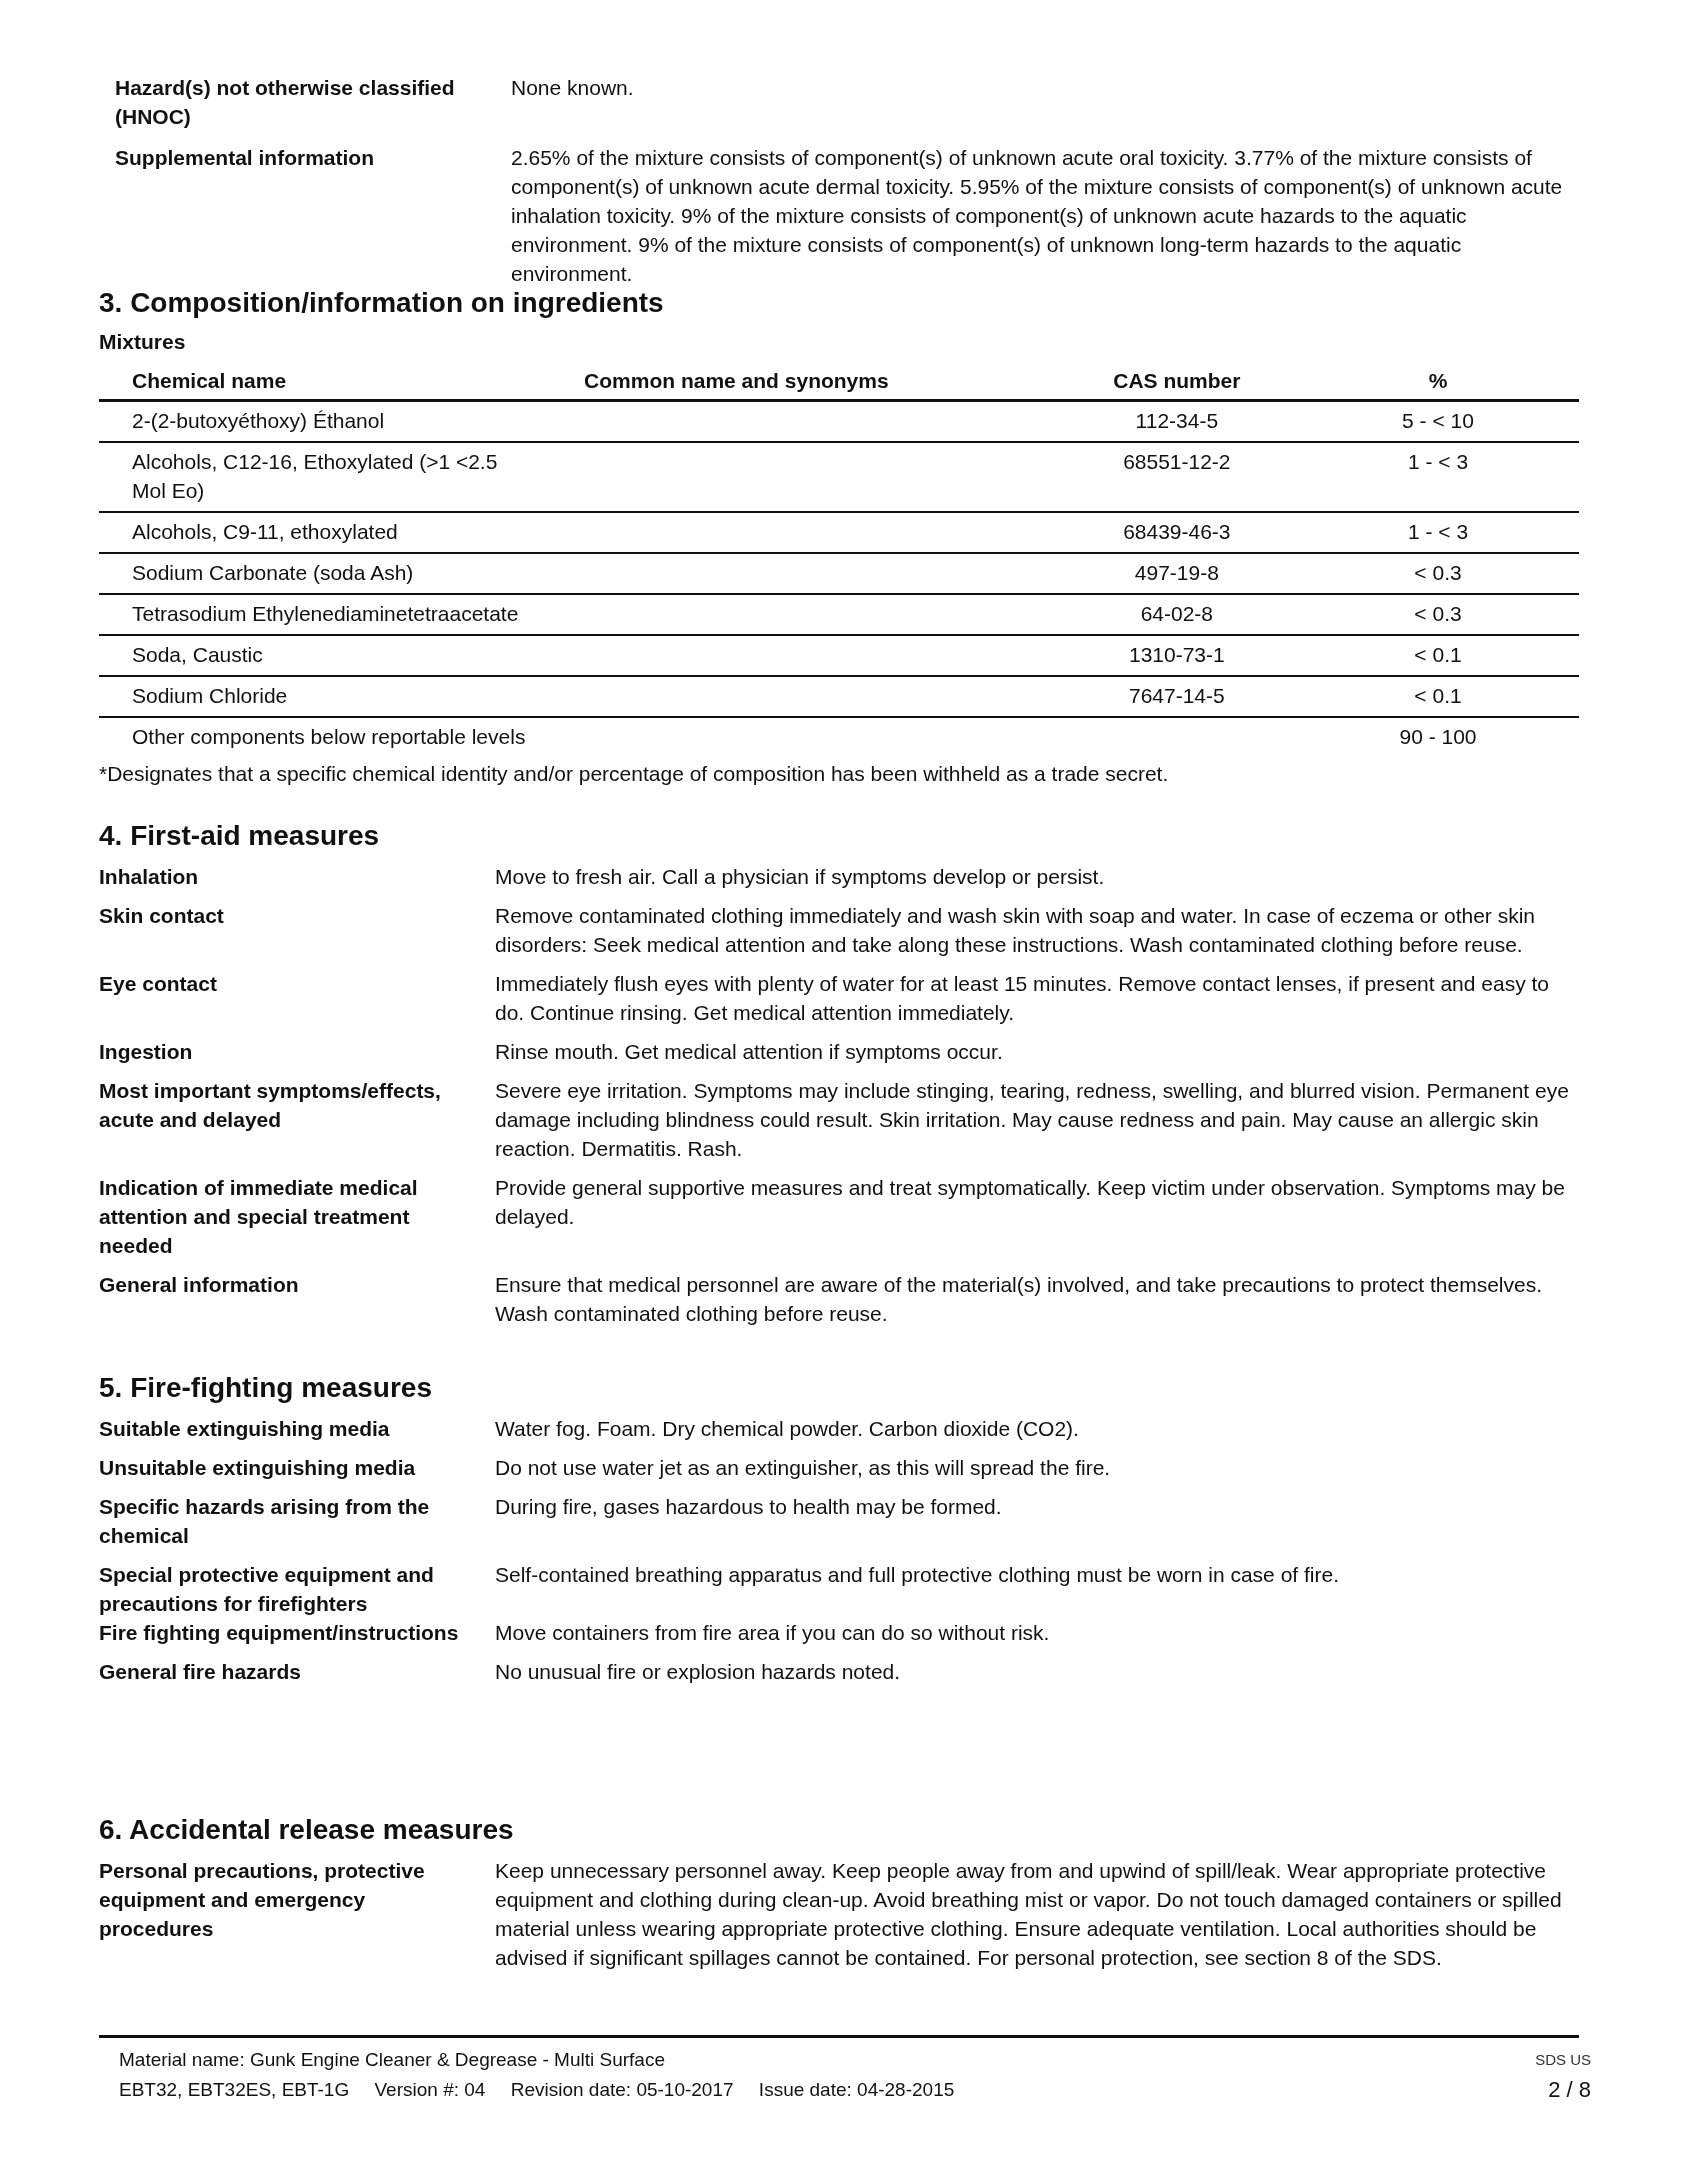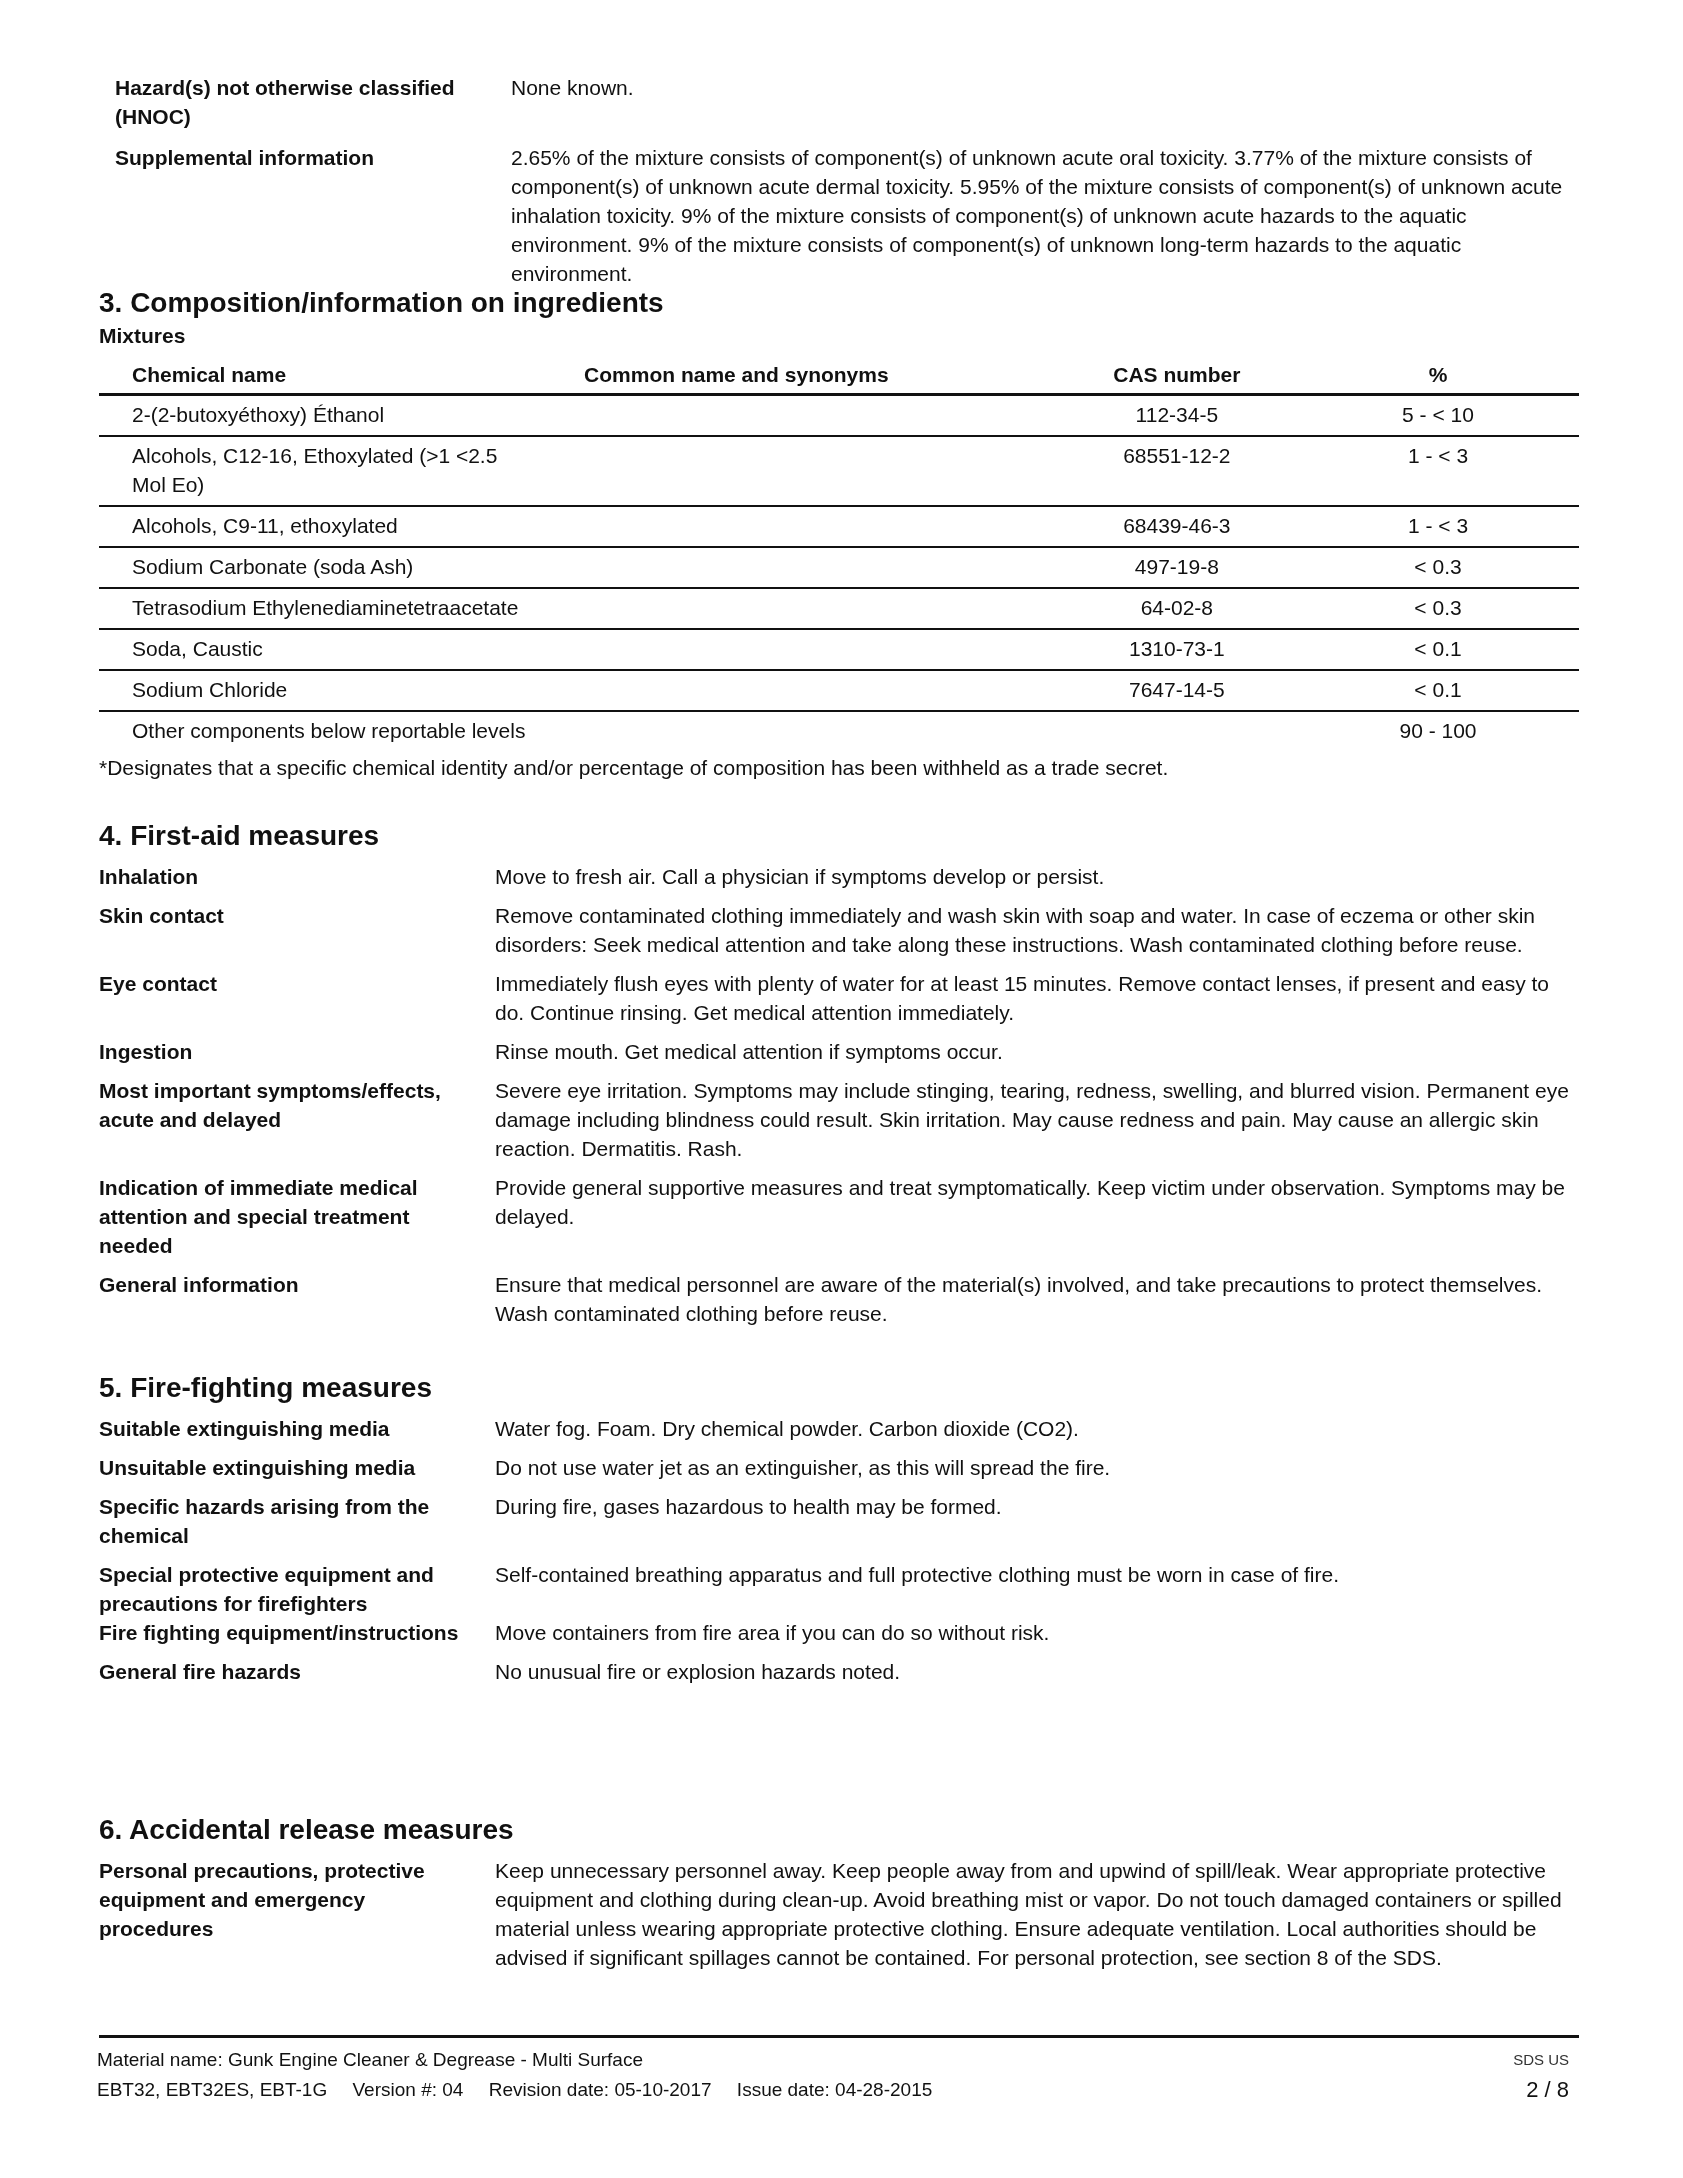--- a/index.html
+++ b/index.html
@@ -16,21 +16,21 @@
   table.comp { border-collapse: collapse; width: 1480px; font-size: 21px; line-height: 29px; }
   table.comp th { font-weight: bold; text-align: left; padding: 0 0 4px 0; border-bottom: 3px solid #111; }
   table.comp td { padding: 4px 0 6px 0; vertical-align: top; }
   table.comp tr.row td { border-bottom: 2px solid #111; }
   table.comp tr.row.last td { border-bottom: none; }
   .c1 { width: 406px; padding-left: 33px !important; }
   .c2 { width: 510px; }
   .c3 { width: 257px; text-align: center !important; }
   .c4 { width: 307px; text-align: center !important; }
   .foot-rule { position: absolute; left: 99px; top: 2035px; width: 1480px; height: 3px; background: #111; }
-  .footer { position: absolute; left: 97px; top: 2045px; width: 1472px; font-size: 19px; line-height: 30px; }
+  .footer { position: absolute; left: 119px; top: 2045px; width: 1472px; font-size: 19px; line-height: 30px; }
   .footer .right { position: absolute; right: 0; top: 0; text-align: right; }
   .footer .sds { font-size: 15px; color: #333; }
   .footer .pg { font-size: 22px; }
   .footer .meta span { margin-right: 20px; }
 </style>
 </head>
 <body>
 
 <div class="page">
 
@@ -40,21 +40,21 @@
       <div class="v">None known.</div>
     </div>
     <div class="kv" style="margin-top:12px;">
       <div class="k">Supplemental information</div>
       <div class="v" style="padding-right:8px;">2.65% of the mixture consists of component(s) of unknown acute oral toxicity. 3.77% of the mixture consists of component(s) of unknown acute dermal toxicity. 5.95% of the mixture consists of component(s) of unknown acute inhalation toxicity. 9% of the mixture consists of component(s) of unknown acute hazards to the aquatic environment. 9% of the mixture consists of component(s) of unknown long-term hazards to the aquatic environment.</div>
     </div>
   </div>
 
   <div style="position:absolute; top:285px; left:0; width:1480px;">
     <div class="h2">3. Composition/information on ingredients</div>
-    <div class="sub" style="margin-top:0;">Mixtures</div>
+    <div class="sub" style="margin-top:6px;">Mixtures</div>
     <table class="comp" style="margin-top:10px;">
       <thead>
         <tr>
           <th class="c1">Chemical name</th>
           <th class="c2">Common name and synonyms</th>
           <th class="c3">CAS number</th>
           <th class="c4">%</th>
         </tr>
       </thead>
       <tbody>

